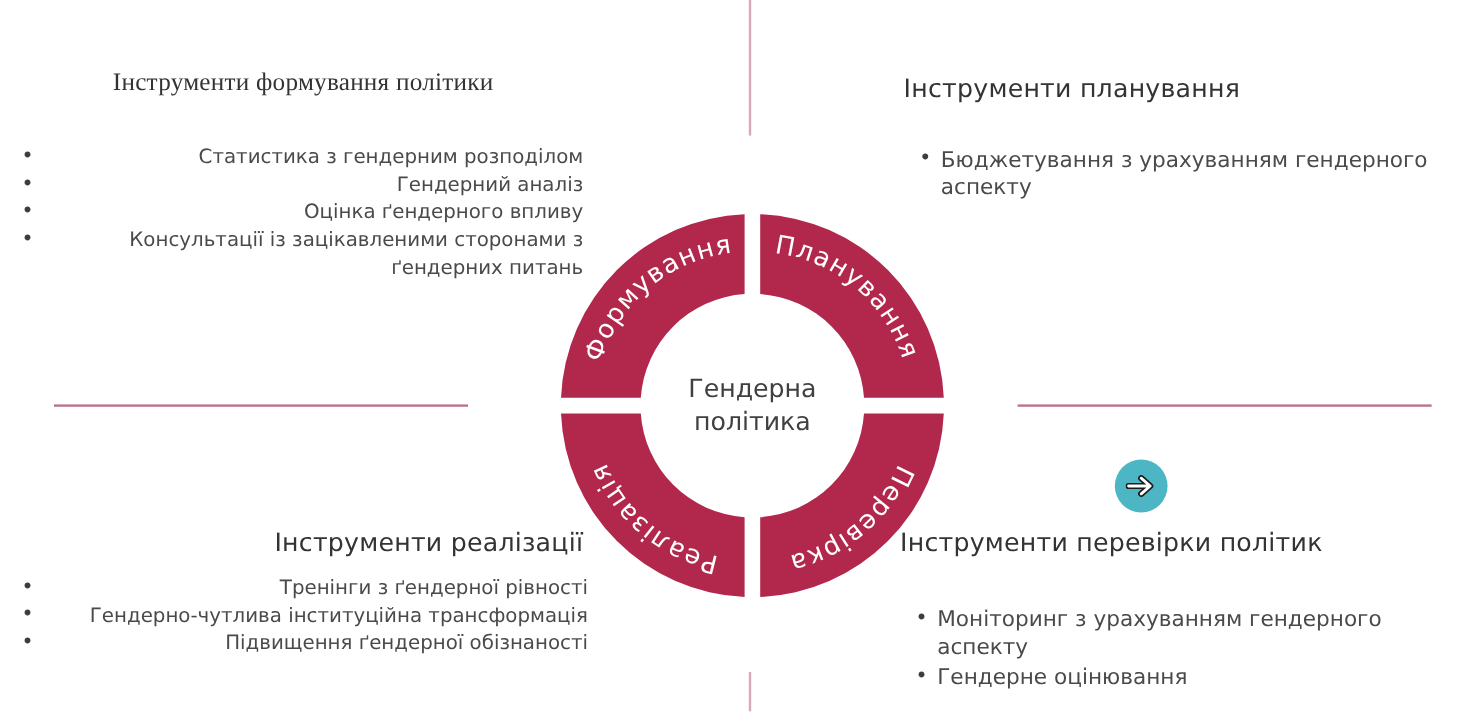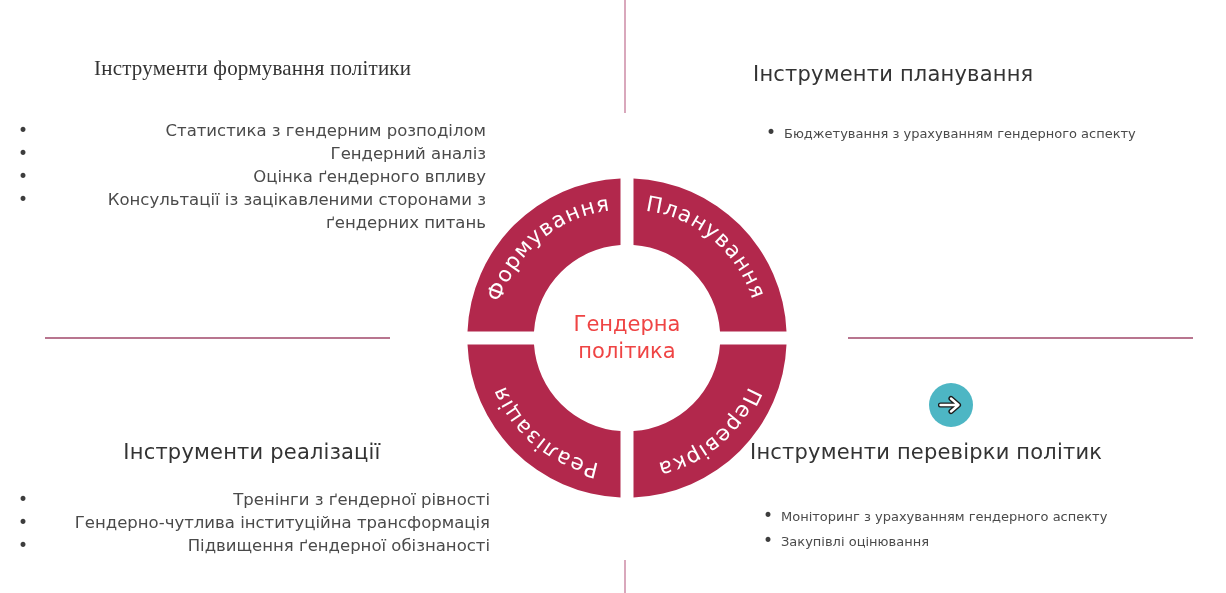--- a/index.html
+++ b/index.html
@@ -46,21 +46,21 @@
 
   
   ul.blist {
     list-style: none;
     margin: 0;
     padding: 0;
   }
   ul.blist li {
     position: relative;
     padding-left: 20px;
-    font-size: 13px;
+    font-size: 18px;
     line-height: 23px;
     color: #4a4a4a;
     margin-bottom: 2px;
   }
   ul.blist li::before {
     content: "\2022";
     position: absolute;
     left: 2px;
     top: -1px;
     font-size: 17px;
@@ -91,21 +91,21 @@
   #quad-policy-making .quad-title { margin-left: 76px; margin-bottom: 38px; font-family: Liberation Serif, serif; }
   #quad-policy-making .rlist { padding-right: 4px; }
 
   
   #quad-planning { left: 753px; top: 62px; width: 440px; }
   #quad-planning .quad-title { margin-bottom: 36px; }
   #quad-planning ul.blist { padding-left: 11px; }
 
   
   #quad-implementation { left: 18px; top: 440px; width: 472px; }
-  #quad-implementation .quad-title { text-align: center; padding-right: 4px; margin-bottom: 24px; }
+  #quad-implementation .quad-title { text-align: right; padding-right: 4px; margin-bottom: 14px; }
 
   
   #quad-monitoring { left: 750px; top: 440px; width: 452px; }
   #quad-monitoring .quad-title { margin-bottom: 26px; }
   #quad-monitoring ul.blist { padding-left: 11px; margin-top: 41px; }
 
   
   #donut-wrap {
     position: absolute;
     left: 464px;
@@ -129,21 +129,21 @@
     height: 326px;
     display: flex;
     flex-direction: column;
     align-items: center;
     justify-content: center;
     pointer-events: none;
   }
   #donut-center-text span {
     font-size: 21px;
     line-height: 27px;
-    color: #ef4444;
+    color: #404040;
     text-align: center;
     white-space: nowrap;
   }
 
   
   #next-arrow-button {
     position: absolute;
     left: 929px;
     top: 383px;
     width: 44px;
@@ -260,15 +260,15 @@
       <span class="rbullet">•</span>
       <span class="rtext">Підвищення ґендерної обізнаності</span>
     </div>
   </div>
 </div>
 
 <div class="quad" id="quad-monitoring">
   <div class="quad-title">Інструменти перевірки політик</div>
   <ul class="blist">
     <li>Моніторинг з урахуванням гендерного аспекту</li>
-    <li>Закупівлі оцінювання</li>
+    <li>Гендерне оцінювання</li>
   </ul>
 </div>
 
 </body></html>

